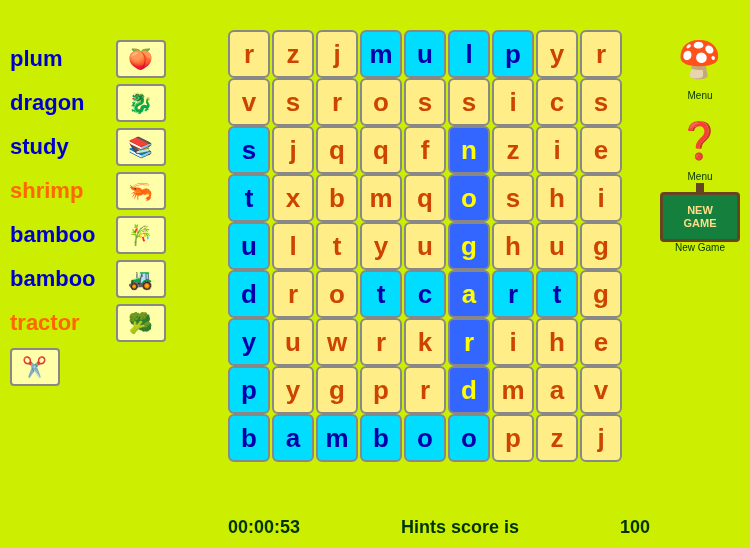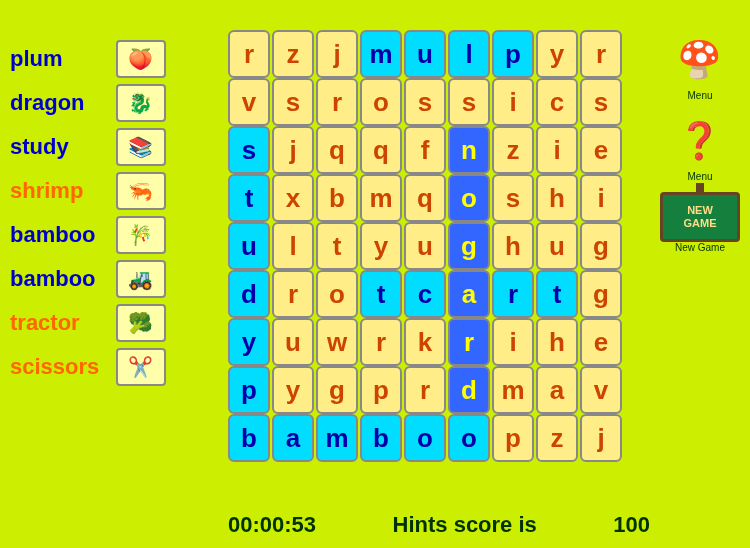--- a/index.html
+++ b/index.html
@@ -142,21 +142,21 @@
 
     
     #bottom-bar {
       position: absolute;
       bottom: 10px;
       left: 228px;
       right: 100px;
       display: flex;
       align-items: center;
       justify-content: space-between;
-      font-size: 22px;
+      font-size: 18px;
       font-weight: bold;
       color: #003300;
     }
   </style>
 </head>
 <body>
 
 <div id="word-list">
 <div class="word-item">
       <span class="word-label blue">plum</span>
@@ -180,21 +180,20 @@
     </div>
     <div class="word-item">
       <span class="word-label blue">bamboo</span>
       <div class="word-image">🚜</div>
     </div>
     <div class="word-item">
       <span class="word-label orange">tractor</span>
       <div class="word-image">🥦</div>
     </div>
     <div class="word-item">
-      <span class="word-label orange">scissors</span>
       <div class="word-image">✂️</div>
     </div>
   </div>
 
 <div id="grid-container">
   <div class="grid" id="letter-grid" style="grid-template-columns: repeat(9, 42px); grid-template-rows: repeat(9, 46px);">
   <div class="cell yellow">r</div>
       <div class="cell yellow">z</div>
       <div class="cell yellow">j</div>
       <div class="cell cyan">m</div>

